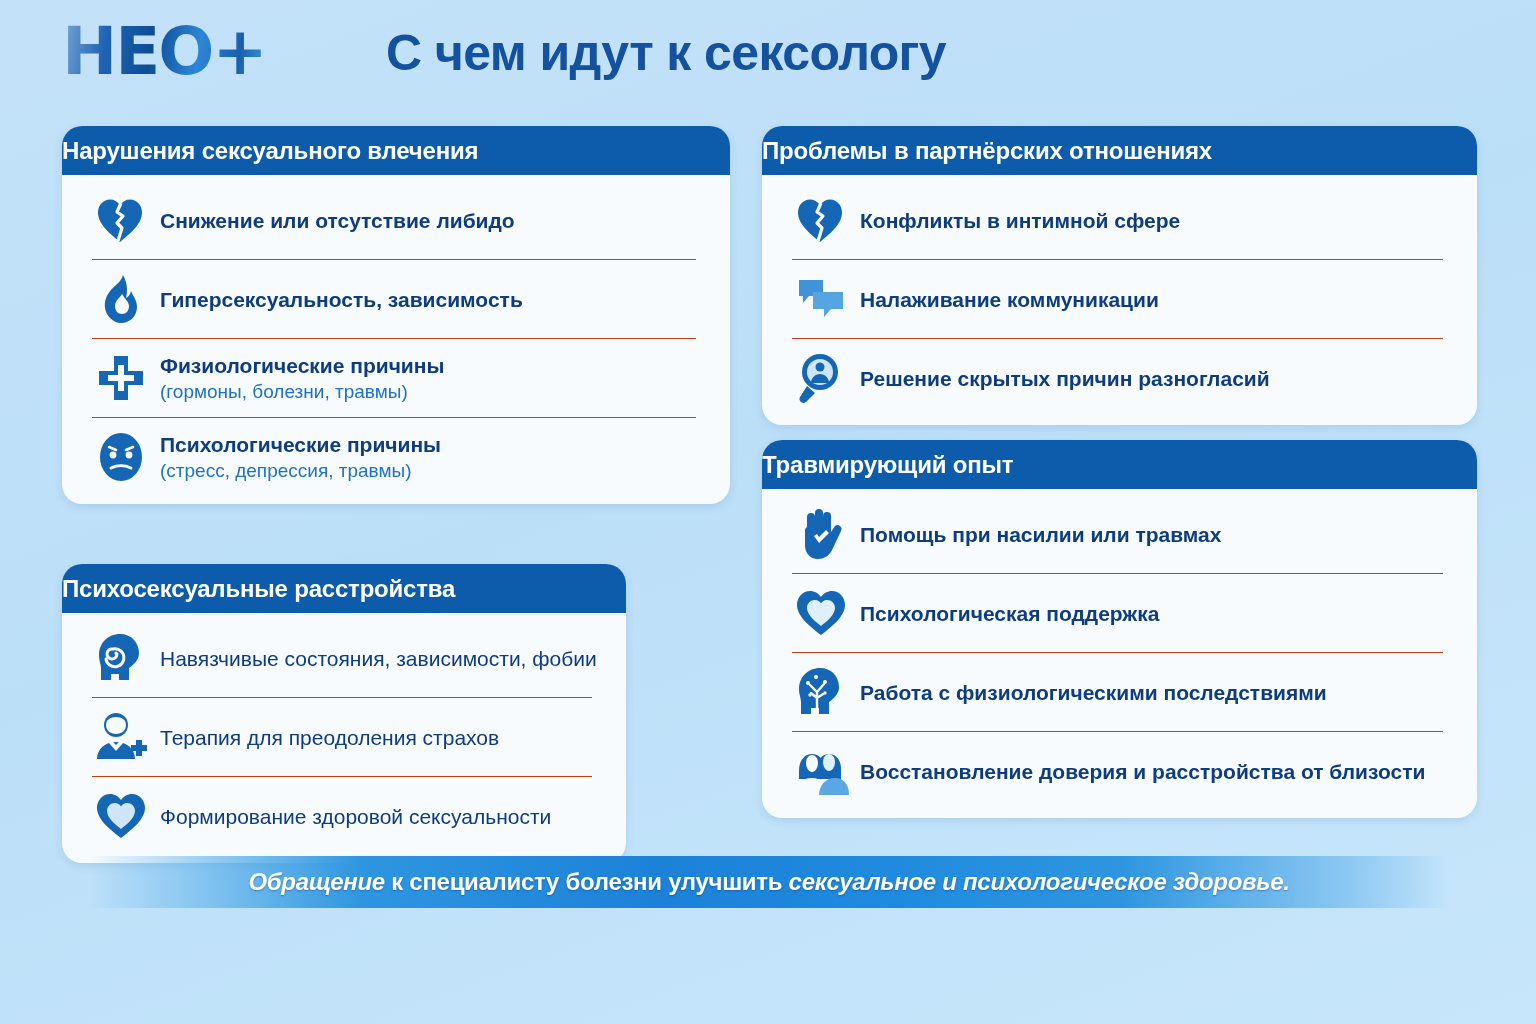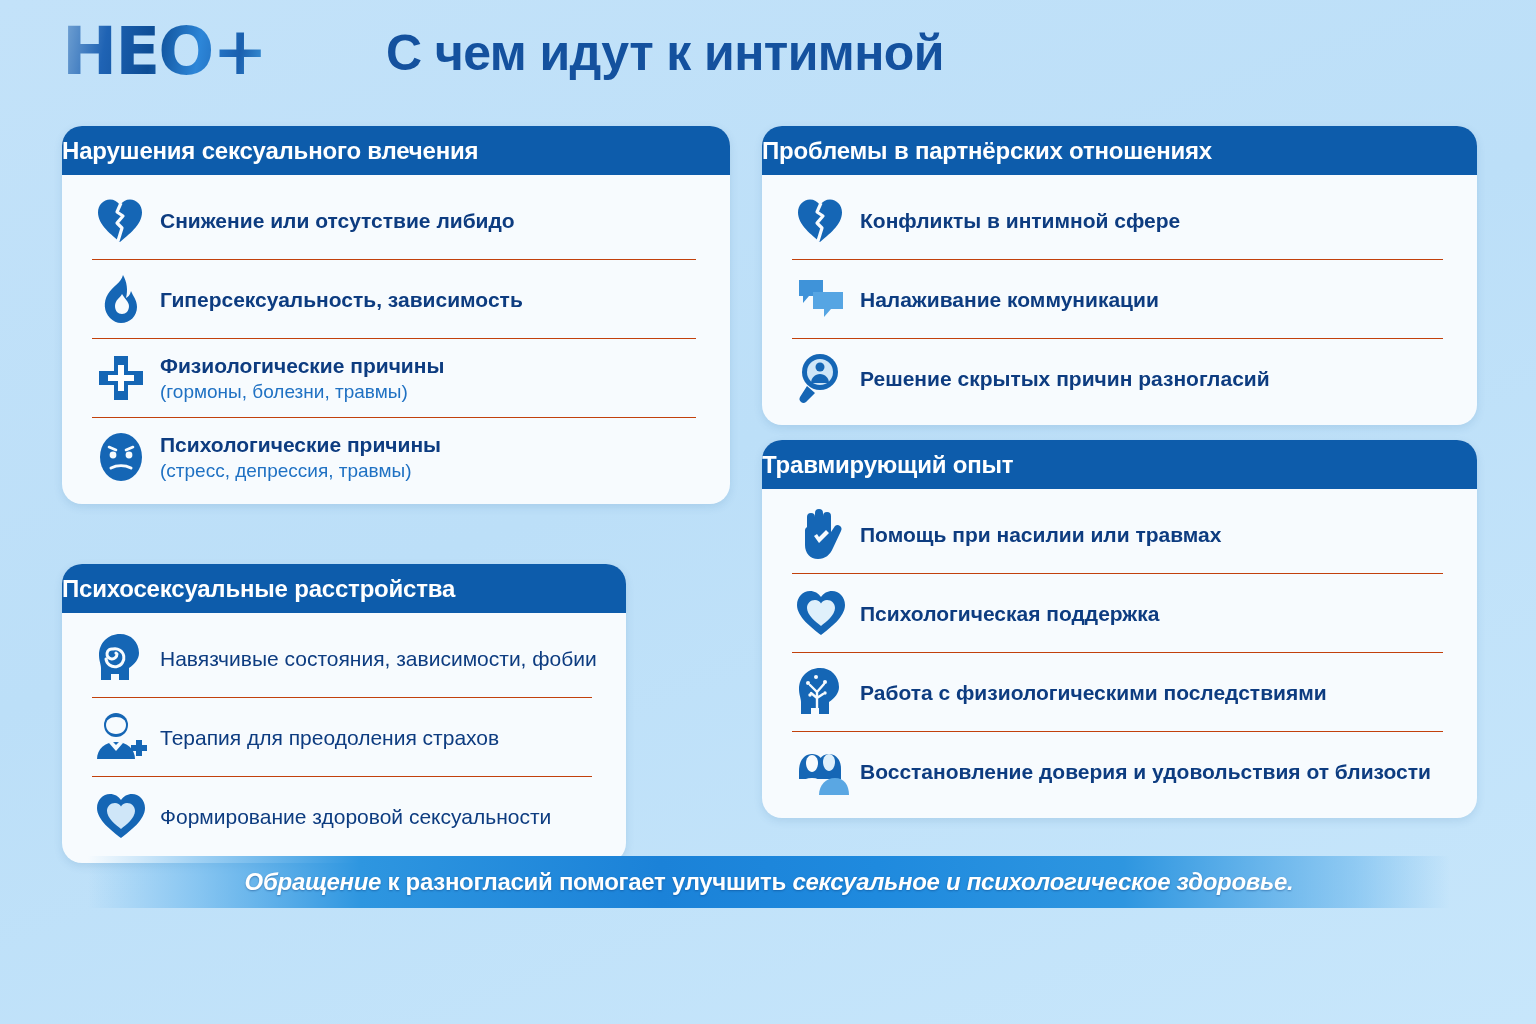--- a/index.html
+++ b/index.html
@@ -144,21 +144,21 @@
     white-space: nowrap;
     text-shadow: 0 1px 2px rgba(10, 60, 120, 0.45);
   }
   .footer-text .strong { font-weight: 800; font-style: italic; }
 </style>
 </head>
 <body>
 
 <div class="page-header">
   <div class="logo">НЕО+</div>
-  <div class="page-title">С чем идут к интимной</div>
+  <div class="page-title">С чем идут к сексологу</div>
 </div>
 
 <div class="card" id="card-libido">
   <div class="card-header">
     <span class="card-header-title">Нарушения сексуального влечения</span>
   </div>
   <div class="card-body">
 
     <div class="row">
       <span class="row-icon">
@@ -365,24 +365,24 @@
         <svg width="56" height="52" viewBox="0 0 56 52">
             <path d="M6 26c0-10 5-17 13-17s13 7 13 17v8H6z" fill="#1566b5"></path>
             <path d="M24 24c0-9 5-15 12-15s12 6 12 15v10H24z" fill="#1566b5"></path>
             <path d="M13 18c0-5 3-8 6-8s6 3 6 8-3 9-6 9-6-4-6-9z" fill="#f7fbfe"></path>
             <path d="M30 17c0-5 3-8 6-8s6 3 6 8-3 9-6 9-6-4-6-9z" fill="#dff0fb"></path>
             <path d="M2 50c0-10 7-17 17-17 5 0 9 2 12 5-4 2-7 6-7 12z" fill="#f7fbfe"></path>
             <path d="M26 50c0-10 7-17 16-17s14 7 14 17z" fill="#5aa7e3"></path>
           </svg>
       </span>
       <span class="row-text">
-        <span class="row-label">Восстановление доверия и удовольствия от близости</span>
+        <span class="row-label">Восстановление доверия и расстройства от близости</span>
       </span>
     </div>
 
   </div>
 </div>
 
 <div class="footer-banner">
   <div class="footer-text">
-    <span class="strong">Обращение</span><span> к разногласий помогает улучшить </span><span class="strong">сексуальное и психологическое здоровье.</span>
+    <span class="strong">Обращение</span><span> к специалисту болезни улучшить </span><span class="strong">сексуальное и психологическое здоровье.</span>
   </div>
 </div>
 
 </body></html>

